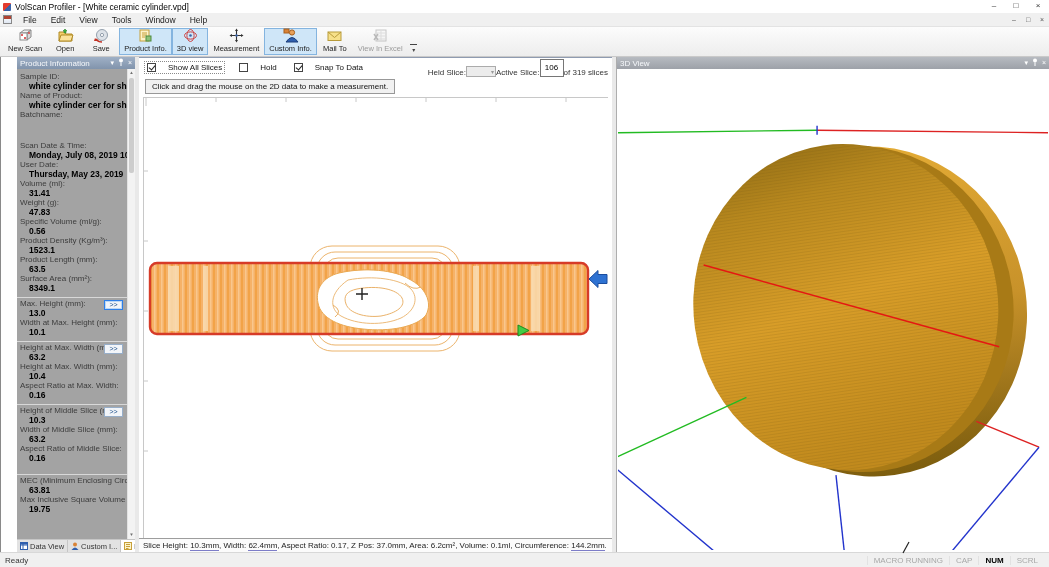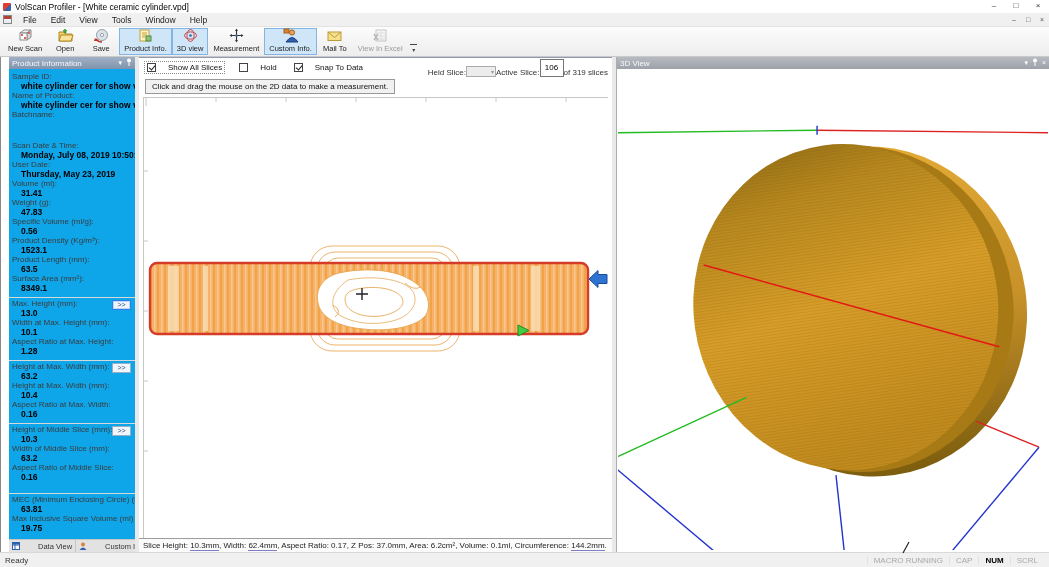--- a/index.html
+++ b/index.html
@@ -30,36 +30,36 @@
   .ticon{height:15px;display:flex;align-items:center}
   .tb-overflow{width:12px;display:flex;flex-direction:column;align-items:center;justify-content:flex-end;padding-bottom:2px;color:#444;font-size:6px}
   .tb-overflow .bar{width:7px;border-top:1.5px solid #444;margin-bottom:1px}
 
   
   .panel-header{height:12px;display:flex;align-items:center;padding:0 3px;font-size:8px;color:#f6f8fb}
   .ph-left{background:linear-gradient(#9fb0c6,#8194ac)}
   .ph-right{background:linear-gradient(#b7bbc1,#9da1a8)}
   .header-icons{margin-left:auto;display:flex;gap:4px;align-items:center;font-size:7px;color:#fff;line-height:10px}
 
-  .left-panel{position:absolute;left:9px;top:57px;width:135px;bottom:15px;background:#0ea5e9;border-right:1px solid #adadad}
+  .left-panel{position:absolute;left:17px;top:57px;width:119px;bottom:15px;background:#a3a3a3;border-right:1px solid #adadad}
   .fields{position:absolute;top:12px;left:0;right:8px;bottom:13px;overflow:hidden;padding-top:2px}
   .grp{position:relative;padding:1px 0 4px}
   .grp.sep{border-top:1px solid #d8d8d8}
   .grp.gap{margin-top:7px}
   .fld .lab{font-size:8px;color:#3c3c3c;line-height:9.5px;padding-left:3px;white-space:nowrap}
   .fld .val{font-size:8.5px;font-weight:bold;color:#000;line-height:9.5px;padding-left:12px;min-height:9.5px;white-space:nowrap;overflow:hidden}
   .gbtn{display:none;position:absolute;right:4px;top:2px;width:19px;height:10px;font-size:7px;line-height:8px;color:#1c4f8a;background:#f2f5f9;border:1px solid #97aec9;font-family:"Liberation Sans",sans-serif}
   .gbtn.show{display:block}
   .gbtn.focused{border:1px solid #2e7fe8;box-shadow:0 0 0 1px #bcd8f5 inset}
   .vscroll{position:absolute;top:12px;right:0;width:8px;bottom:13px;background:#f3f3f3;border-left:1px solid #e2e2e2}
   .vscroll .arr{height:8px;font-size:4.5px;line-height:8px;text-align:center;color:#707070}
   .vscroll .arr.down{position:absolute;bottom:0;left:0;right:0}
   .vthumb{position:absolute;top:9px;left:1px;width:5px;height:95px;background:#cdcdcd;border-radius:2px}
   .ltabs{position:absolute;left:0;right:0;bottom:0;height:13px;display:flex;background:#ececec;border-top:1px solid #c6c6c6}
-  .ltab{display:flex;align-items:center;gap:18px;padding:2px 3px;font-size:7.5px;color:#333;border-right:1px solid #c6c6c6;background:#e2e2e2;white-space:nowrap}
+  .ltab{display:flex;align-items:center;gap:2px;padding:2px 3px;font-size:7.5px;color:#333;border-right:1px solid #c6c6c6;background:#e2e2e2;white-space:nowrap}
   .ltab.active{background:#fff;font-weight:bold}
 
   .split{position:absolute;top:57px;bottom:15px;background:#e9e9e9}
   .split.s1{left:135px;width:4px}
   .split.s2{left:612px;width:4px}
 
   
   .center-panel{position:absolute;left:139px;top:57px;width:473px;bottom:15px;background:#fff;border-top:1px solid #8f9bb0}
   .controls-row{position:absolute;top:3px;left:6px;right:4px;height:13px;display:flex;align-items:center;font-size:8px;color:#111}
   .cbx-list{display:flex;align-items:center;gap:13px}
@@ -309,24 +309,20 @@
             <div class="fld">
               <div class="lab">Max. Height (mm):</div>
               <div class="val">13.0</div>
             </div>
 
             <div class="fld">
               <div class="lab">Width at Max. Height (mm):</div>
               <div class="val">10.1</div>
             </div>
 
-            <div class="fld">
-              <div class="lab">Aspect Ratio at Max. Height:</div>
-              <div class="val">1.28</div>
-            </div>
           </div>
       </div>
 
       <div class="grp sep">
         <button class="gbtn show">&gt;&gt;</button>
         <div>
 
             <div class="fld">
               <div class="lab">Height at Max. Width (mm):</div>
               <div class="val">63.2</div>

